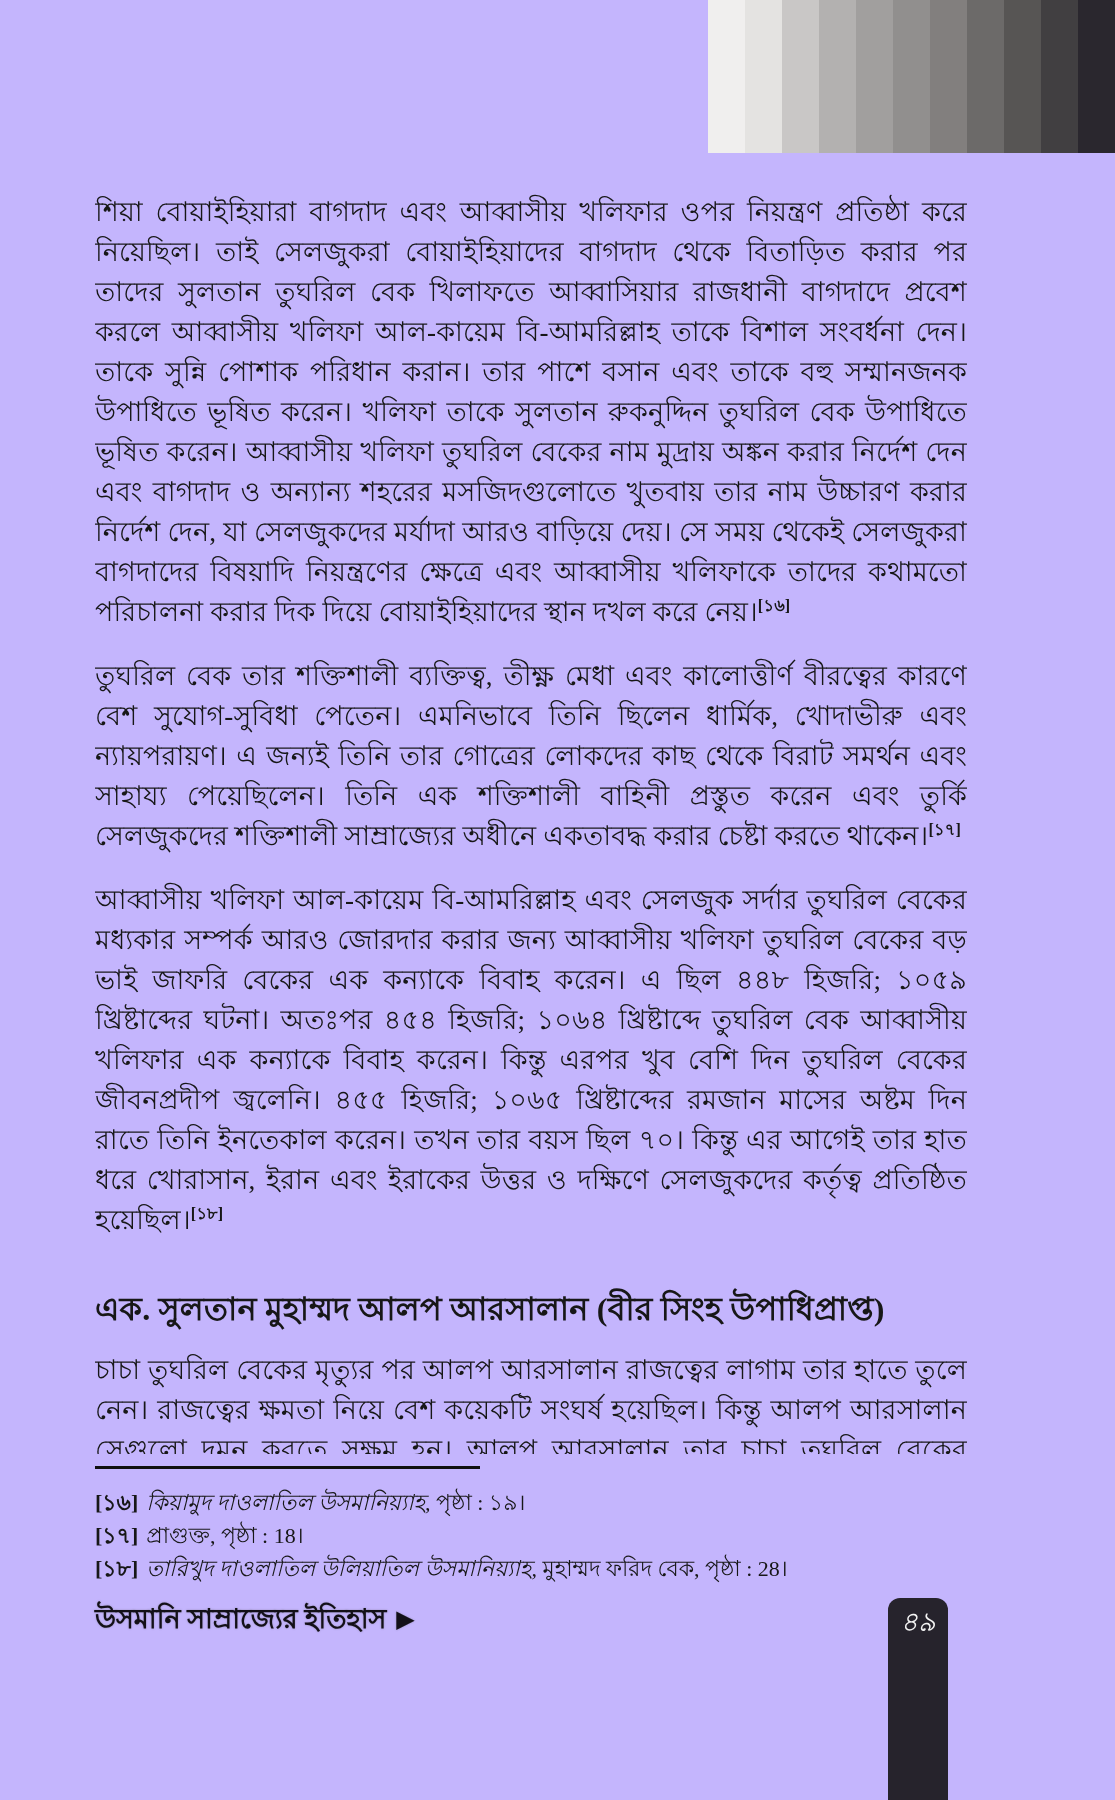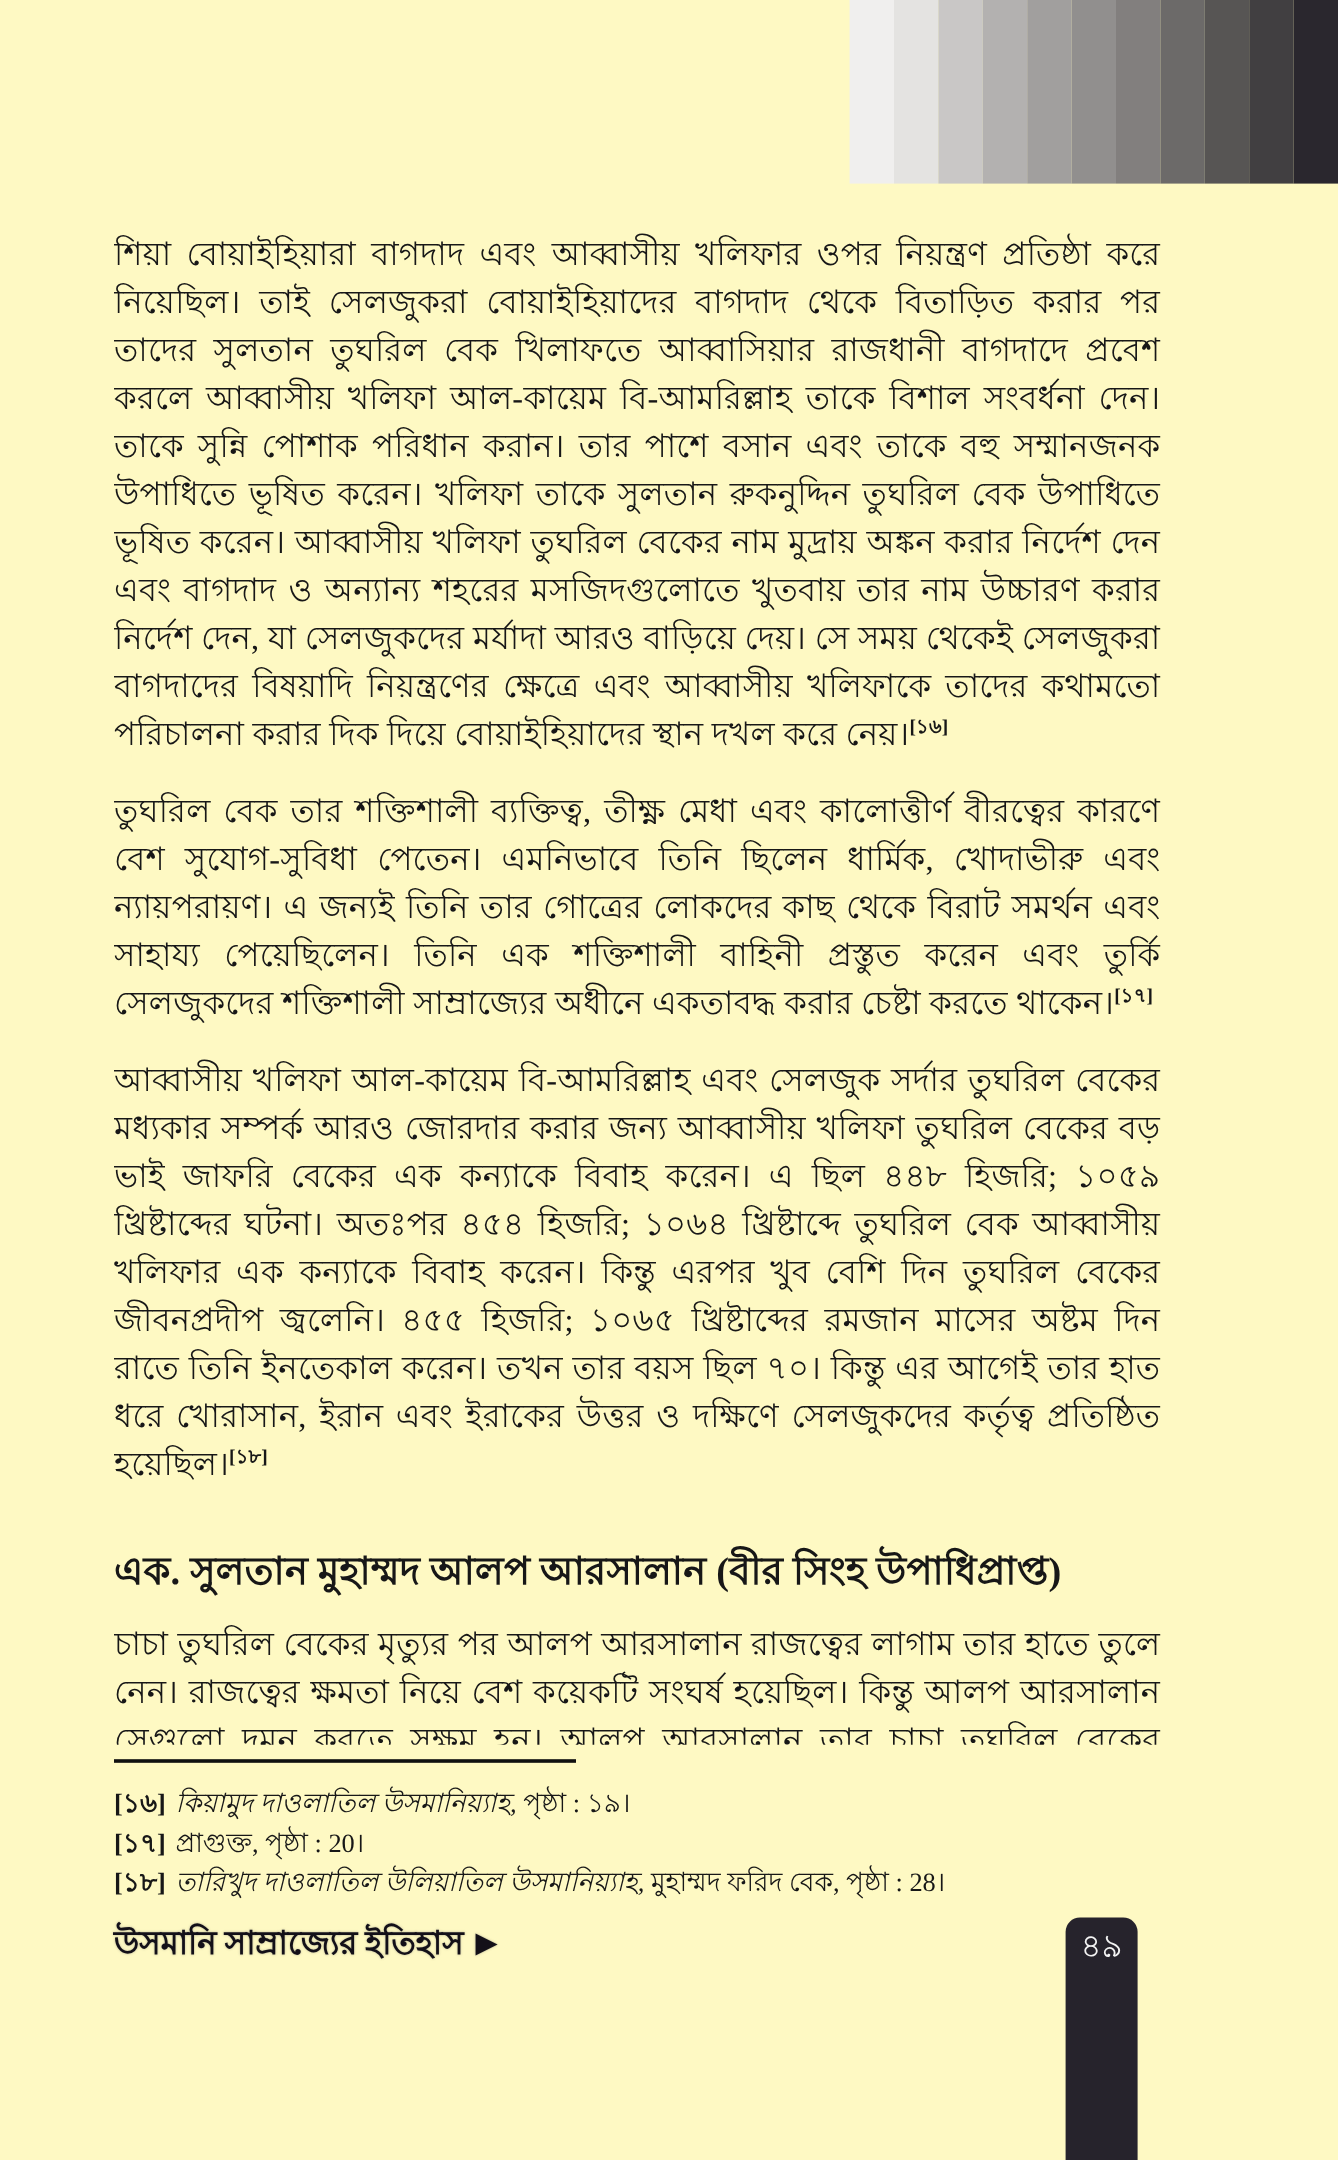--- a/index.html
+++ b/index.html
@@ -1,20 +1,20 @@
 <!DOCTYPE html>
 <html lang="bn"><head>
 <meta charset="utf-8">
 <style>
   html,body { margin:0; padding:0; background:#e8e8e8; }
   .page {
     position:relative;
     width:1115px; height:1800px;
     margin:0 auto;
-    background:#fef9c3;
+    background:#c4b5fd;
     overflow:hidden;
     font-family:"Liberation Serif","DejaVu Serif",serif;
     color:#171717;
   }
 
   
   .gradient-bar {
     position:absolute; left:708px; top:0;
     width:407px; height:153px;
     display:flex;
@@ -87,20 +87,21 @@
     background:#26232c;
     border-radius:12px 12px 0 0;
     text-align:center;
   }
   .page-number {
     display:block;
     margin-top:7px;
     color:#f3f3f3;
     font-size:27px;
     line-height:34px;
+    font-style:italic;
   }
 </style>
 </head>
 <body>
 
 <div class="page">
 
   <div class="gradient-bar">
       <div class="band" style="background: rgb(240, 239, 238);"></div>
       <div class="band" style="background: rgb(228, 227, 225);"></div>
@@ -124,21 +125,21 @@
 
     <h2 class="section-heading">এক. সুলতান মুহাম্মদ আলপ আরসালান (বীর সিংহ উপাধিপ্রাপ্ত)</h2>
 
     <p class="body-para"><span>চাচা তুঘরিল বেকের মৃত্যুর পর আলপ আরসালান রাজত্বের লাগাম তার হাতে তুলে নেন। রাজত্বের ক্ষমতা নিয়ে বেশ কয়েকটি সংঘর্ষ হয়েছিল। কিন্তু আলপ আরসালান সেগুলো দমন করতে সক্ষম হন। আলপ আরসালান তার চাচা তুঘরিল বেকের মতোই</span></p>
   </div>
 
   <div class="footnote-rule"></div>
 
   <div class="footnotes">
     <div class="footnote-item"><span class="footnote-marker">[১৬]</span><span class="footnote-source">কিয়ামুদ দাওলাতিল উসমানিয়্যাহ,</span><span> পৃষ্ঠা : ১৯।</span></div>
-    <div class="footnote-item"><span class="footnote-marker">[১৭]</span><span class="footnote-source"></span><span>প্রাগুক্ত, পৃষ্ঠা : 20।</span></div>
+    <div class="footnote-item"><span class="footnote-marker">[১৭]</span><span class="footnote-source"></span><span>প্রাগুক্ত, পৃষ্ঠা : 18।</span></div>
     <div class="footnote-item"><span class="footnote-marker">[১৮]</span><span class="footnote-source">তারিখুদ দাওলাতিল উলিয়াতিল উসমানিয়্যাহ,</span><span> মুহাম্মদ ফরিদ বেক, পৃষ্ঠা : 28।</span></div>
   </div>
 
   <div class="footer-line">
     <span>উসমানি সাম্রাজ্যের ইতিহাস</span><span class="arrow-icon">▶</span>
   </div>
 
   <div class="page-tab">
     <span class="page-number">৪৯</span>
   </div>

